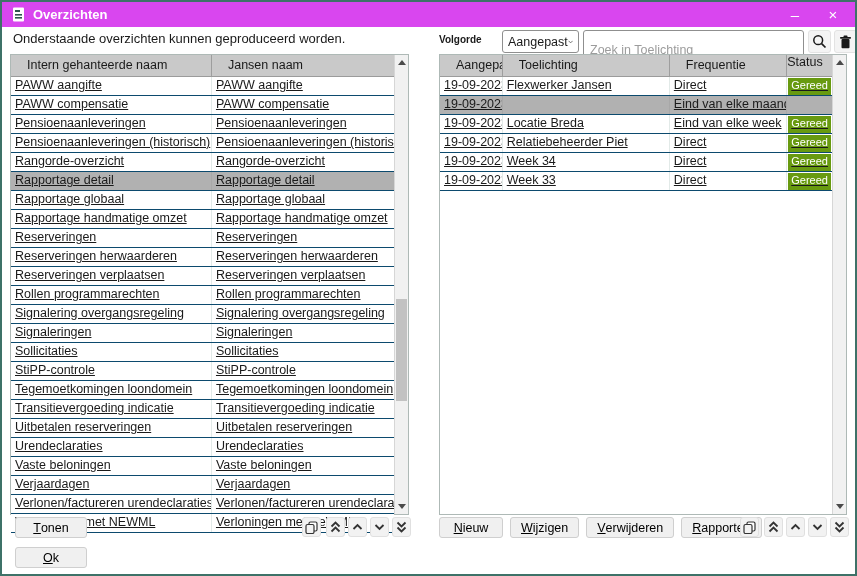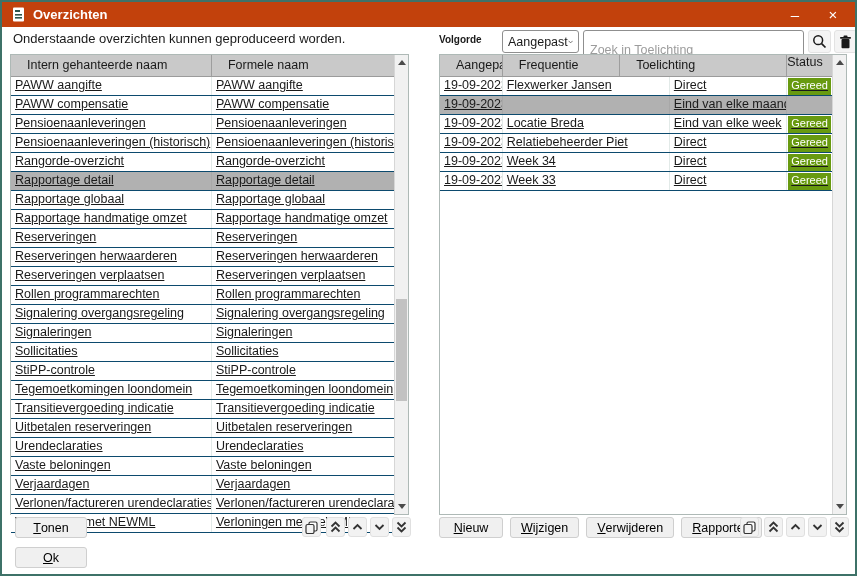--- a/index.html
+++ b/index.html
@@ -2,21 +2,21 @@
 <html><head>
 <meta charset="utf-8">
 <style>
   html,body{margin:0;padding:0;background:#e8e8e8;}
   .window{
     position:relative;width:857px;height:576px;box-sizing:border-box;
     background:#ffffff;border:2px solid #3e7268;overflow:hidden;
     font-family:"Liberation Sans",sans-serif;color:#1a1a1a;
   }
   
-  .titlebar{position:absolute;left:0;top:0;right:0;height:25px;background:#c2410c;
+  .titlebar{position:absolute;left:0;top:0;right:0;height:25px;background:#d946ef;
     display:flex;align-items:center;padding:0 10px;gap:8px;box-sizing:border-box;}
   .titlebar .title{color:#fff;font-weight:bold;font-size:13px;}
   .win-controls{margin-left:auto;display:flex;align-items:center;gap:22px;padding-right:4px;}
   .winbtn{color:#fff;font-size:15px;line-height:15px;cursor:pointer;width:16px;text-align:center;}
   
   .intro{position:absolute;left:11px;top:29px;font-size:13px;text-align:right;}
   
   .tablewrap{position:absolute;top:52px;height:461px;border:1px solid #aeb9b6;background:#fff;box-sizing:border-box;}
   .left-table{left:8px;width:399px;}
   .right-table{left:437px;width:408px;}
@@ -85,21 +85,21 @@
       <span class="winbtn">–</span>
       <span class="winbtn">×</span>
     </span>
   </div>
 
   <div class="intro">Onderstaande overzichten kunnen geproduceerd worden.</div>
 
   <div class="tablewrap left-table">
     <div class="theader">
       <div class="hcell lc0">Intern gehanteerde naam</div>
-      <div class="hcell lc1">Formele naam</div>
+      <div class="hcell lc1">Jansen naam</div>
     </div>
     <div class="tbody">
         <div class="trow">
           <div class="cell lc0">PAWW aangifte</div>
           <div class="cell lc1">PAWW aangifte</div>
         </div>
         <div class="trow">
           <div class="cell lc0">PAWW compensatie</div>
           <div class="cell lc1">PAWW compensatie</div>
         </div>
@@ -258,22 +258,22 @@
     <svg width="13" height="14" viewBox="0 0 13 14">
       <rect x="2.5" y="4" width="8" height="9.3" rx="1" fill="#1a1a1a"></rect>
       <rect x="1" y="2" width="11" height="1.7" rx="0.8" fill="#1a1a1a"></rect>
       <rect x="4.5" y="0.5" width="4" height="2" rx="0.8" fill="#1a1a1a"></rect>
     </svg>
   </div>
 
   <div class="tablewrap right-table">
     <div class="theader">
       <div class="hcell rc0">Aangepast</div>
+      <div class="hcell rc1">Toelichting</div>
       <div class="hcell rc2">Frequentie</div>
-      <div class="hcell rc1">Toelichting</div>
       <div class="hcell rc3">Status</div>
     </div>
     <div class="tbody">
         <div class="trow">
           <div class="cell rc0">19-09-2023</div>
           <div class="cell rc1">Flexwerker Jansen</div>
           <div class="cell rc2">Direct</div>
           <div class="cell rc3">
             <span class="badge">Gereed</span>
           </div>

